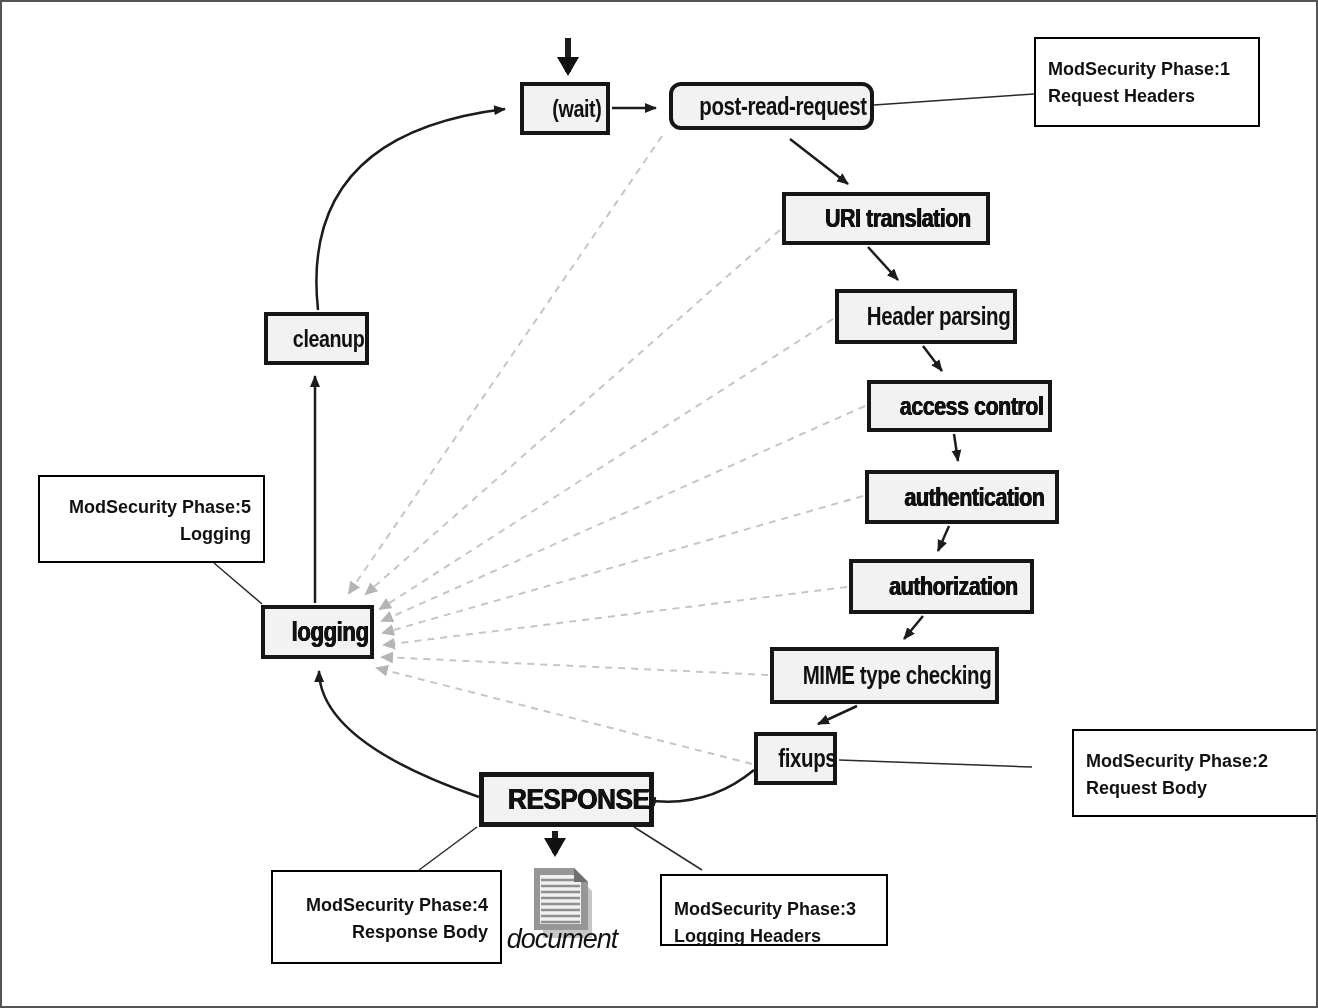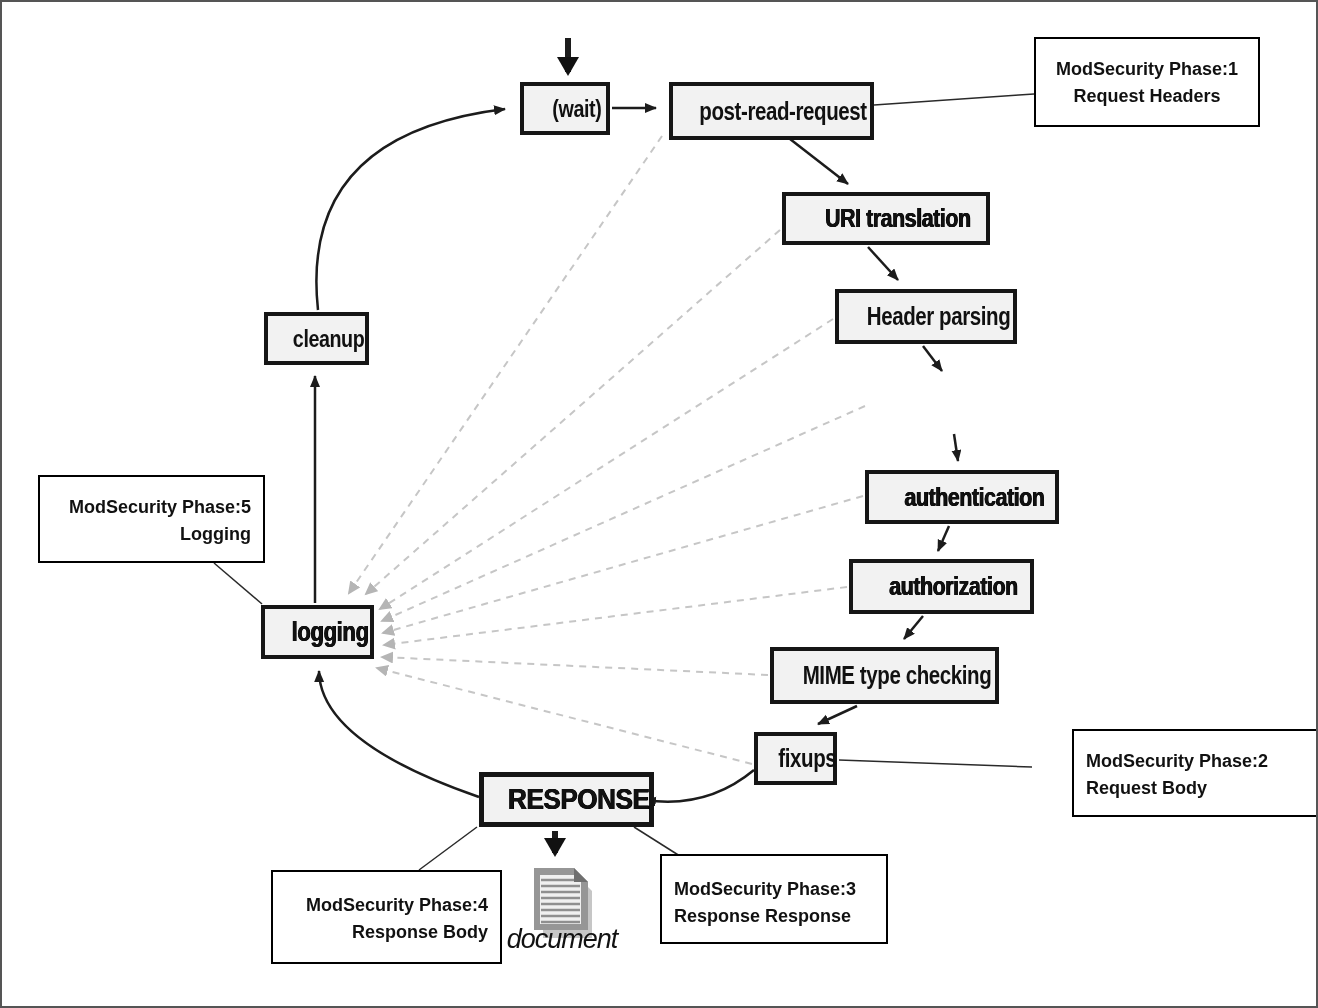--- a/index.html
+++ b/index.html
@@ -27,21 +27,21 @@
     justify-content: center;
     color: #111;
     font-weight: bold;
     white-space: nowrap;
     padding-left: 24px;
   }
   .node .lbl { display: inline-block; transform: scaleX(0.82); transform-origin: center; letter-spacing: -0.5px; }
   .node.heavy .lbl { text-shadow: 0.7px 0 0 #000, -0.3px 0 0 #000; }
 
   #node-wait      { left: 518px; top:  80px; width:  90px; height: 53px; font-size: 24px; }
-  #node-prr       { left: 667px; top:  80px; width: 205px; height: 58px; font-size: 25px; }
+  #node-prr       { left: 667px; top:  80px; width: 205px; height: 48px; font-size: 25px; border-radius: 12px; }
   #node-uri       { left: 780px; top: 190px; width: 208px; height: 53px; font-size: 26px; }
   #node-header    { left: 833px; top: 287px; width: 182px; height: 55px; font-size: 25px; }
   #node-access    { left: 865px; top: 378px; width: 185px; height: 52px; font-size: 26px; }
   #node-authn     { left: 863px; top: 468px; width: 194px; height: 54px; font-size: 26px; }
   #node-authz     { left: 847px; top: 557px; width: 185px; height: 55px; font-size: 26px; }
   #node-mime      { left: 768px; top: 645px; width: 229px; height: 57px; font-size: 25px; }
   #node-fixups    { left: 752px; top: 730px; width:  83px; height: 53px; font-size: 25px; }
   #node-response  { left: 477px; top: 770px; width: 175px; height: 55px; font-size: 29px; border-width: 5px; }
   #node-response .lbl { transform: scaleX(0.9); }
   #node-logging   { left: 259px; top: 603px; width: 113px; height: 54px; font-size: 27px; }
@@ -53,23 +53,23 @@
     box-sizing: border-box;
     background: #ffffff;
     border: 2px solid #000;
     padding: 17px 12px 0 12px;
     font-size: 18px;
     font-weight: bold;
     line-height: 27px;
     color: #111;
     white-space: nowrap;
   }
-  #ann-phase1 { left: 1032px; top:  35px; width: 226px; height: 90px; text-align: center; }
+  #ann-phase1 { left: 1032px; top:  35px; width: 226px; height: 90px; }
   #ann-phase2 { left: 1070px; top: 727px; width: 256px; height: 88px; }
-  #ann-phase3 { left:  658px; top: 852px; width: 228px; height: 90px; padding-top: 20px; }
+  #ann-phase3 { left:  658px; top: 872px; width: 228px; height: 72px; padding-top: 20px; }
   #ann-phase4 { left:  237px; top: 868px; width: 231px; height: 94px; text-align: right; padding-top: 20px; margin-left: 32px; }
   #ann-phase5 { left:   36px; top: 473px; width: 227px; height: 88px; text-align: right; }
 
   
   .doc-icon { position: absolute; left: 524px; top: 858px; }
   .doc-label {
     position: absolute; left: 490px; top: 922px; width: 140px;
     text-align: center; font-size: 27px; font-weight: normal; font-style: italic;
     color: #121212; letter-spacing: -1px;
   }
@@ -135,20 +135,23 @@
     </div>
     <div class="node" id="node-prr">
       <span class="lbl">post-read-request</span>
     </div>
     <div class="node heavy" id="node-uri">
       <span class="lbl">URI translation</span>
     </div>
     <div class="node" id="node-header">
       <span class="lbl">Header parsing</span>
     </div>
+    <div class="node heavy" id="node-access">
+      <span class="lbl">access control</span>
+    </div>
     <div class="node heavy" id="node-authn">
       <span class="lbl">authentication</span>
     </div>
     <div class="node heavy" id="node-authz">
       <span class="lbl">authorization</span>
     </div>
     <div class="node" id="node-mime">
       <span class="lbl">MIME type checking</span>
     </div>
     <div class="node" id="node-fixups">
@@ -167,21 +170,21 @@
     <div class="ann" id="ann-phase1">
       <div>ModSecurity Phase:1</div>
       <div>Request Headers</div>
     </div>
     <div class="ann" id="ann-phase2">
       <div>ModSecurity Phase:2</div>
       <div>Request Body</div>
     </div>
     <div class="ann" id="ann-phase3">
       <div>ModSecurity Phase:3</div>
-      <div>Response Response</div>
+      <div>Logging Headers</div>
     </div>
     <div class="ann" id="ann-phase4">
       <div>ModSecurity Phase:4</div>
       <div>Response Body</div>
     </div>
     <div class="ann" id="ann-phase5">
       <div>ModSecurity Phase:5</div>
       <div>Logging</div>
     </div>
 

